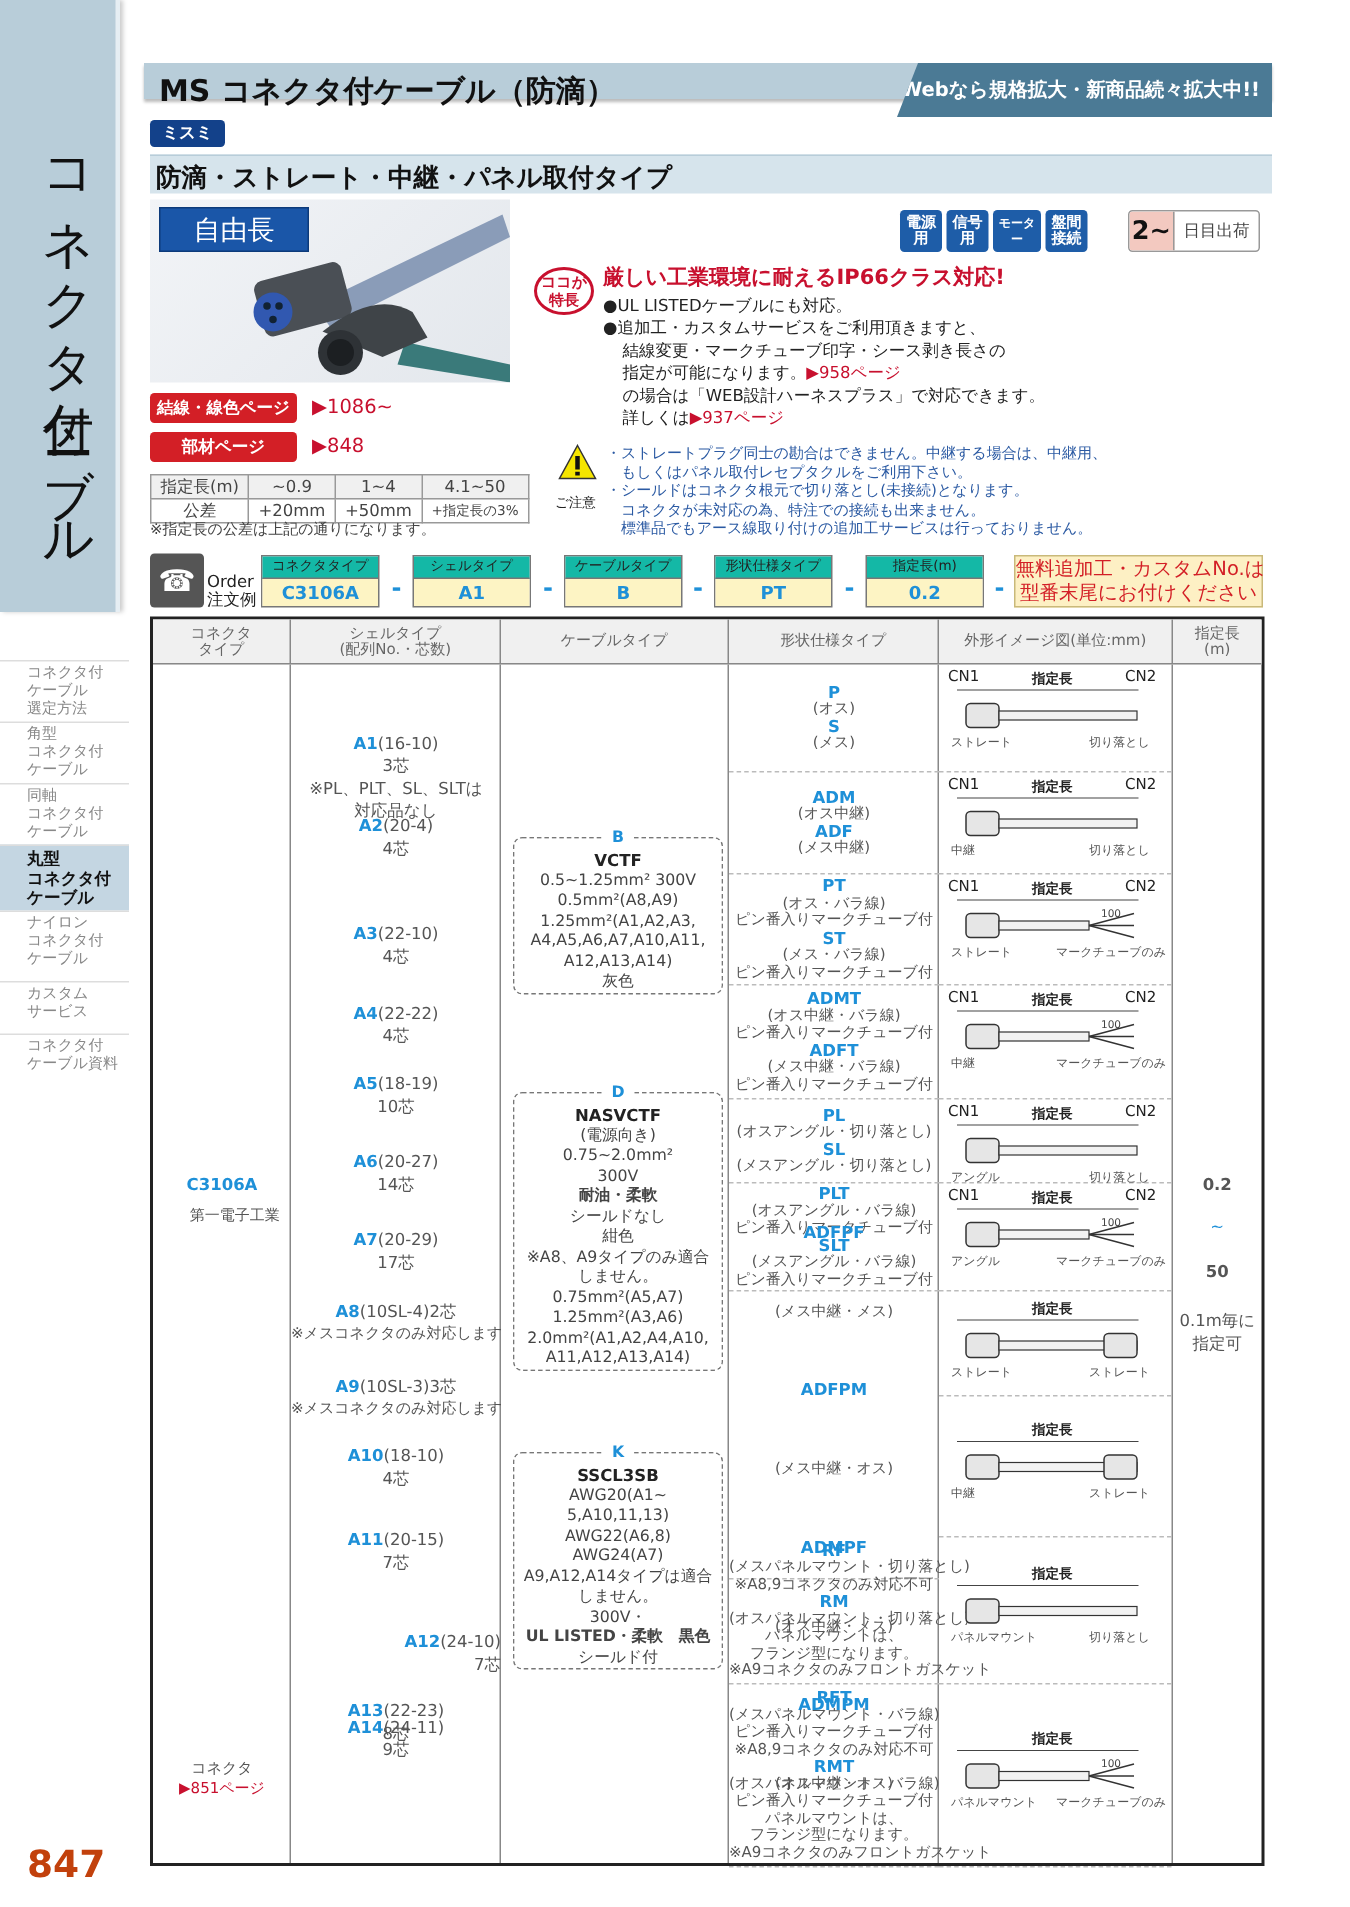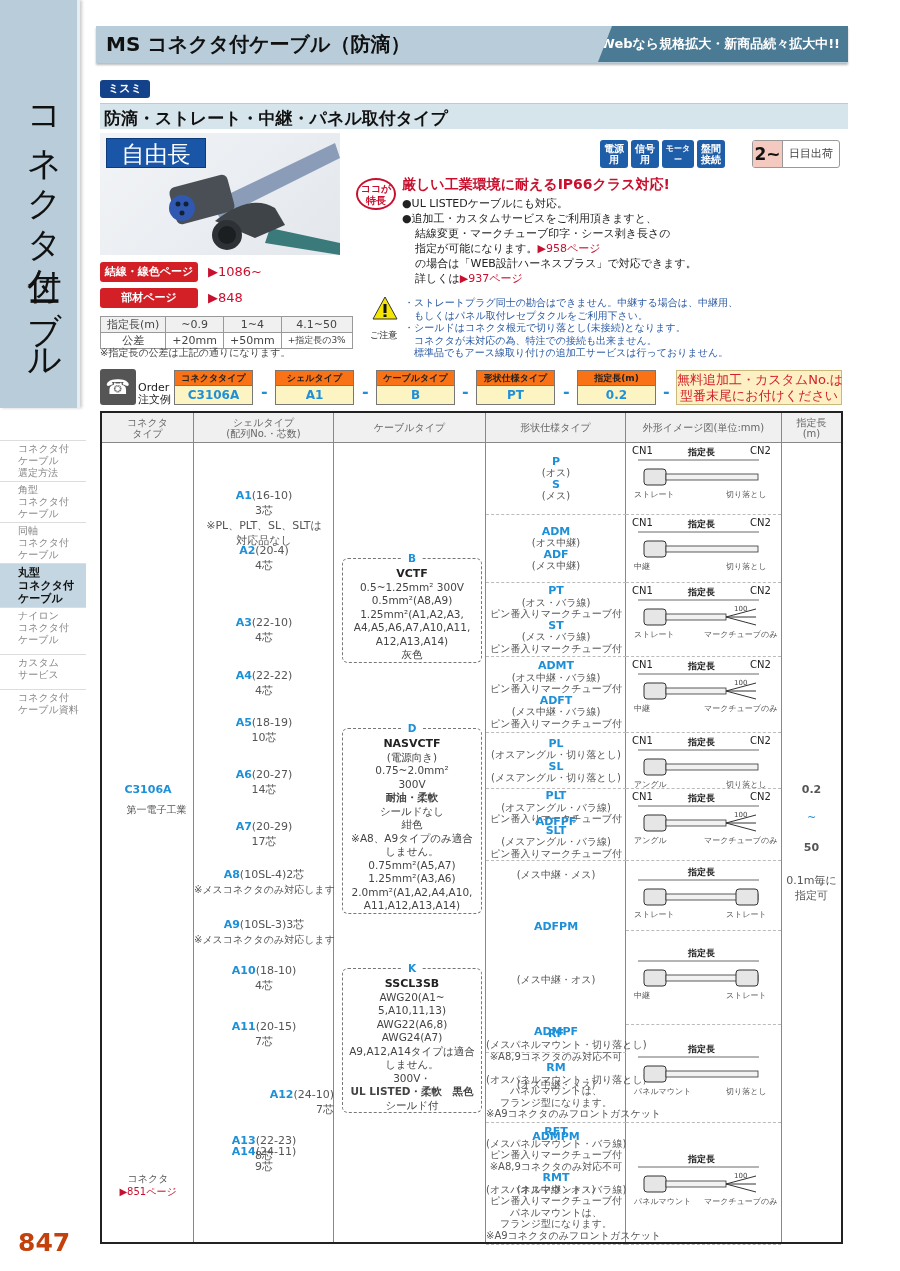--- a/index.html
+++ b/index.html
@@ -4,29 +4,29 @@
 <style>
 *{box-sizing:border-box;margin:0;padding:0}
 body{width:900px;height:1271px;background:#fff;font-family:"DejaVu Sans",sans-serif;color:#333;position:relative;overflow:hidden;font-size:10px}
 .abs{position:absolute}
 .vtab{left:0;top:0;width:80px;height:408px;background:#b8cdd9;border-right:3px solid #e6eef3;box-shadow:2px 0 3px #ccc}
 .vtab-text{position:absolute;left:22px;top:85px;writing-mode:vertical-rl;font-size:34px;color:#111;letter-spacing:1px;font-family:"DejaVu Sans",sans-serif}
 .side-nav{left:0;top:440px;width:86px}
 .side-item{font-size:10px;color:#888;line-height:12px;padding:2px 0 2px 18px;border-top:1px solid #ddd}
 .side-item.active{background:#c4d6e2;color:#111;font-weight:bold;font-size:11px;line-height:13px}
 .pagenum{left:18px;top:1228px;font-size:25px;font-weight:bold;color:#c2410c}
-.titlebar{left:96px;top:26px;width:752px;height:37px;background:#b8cdd9;box-shadow:0 2px 2px #bbb}
+.titlebar{left:96px;top:42px;width:752px;height:24px;background:#b8cdd9;box-shadow:0 2px 2px #bbb}
 .titlebar .t{position:absolute;left:10px;top:5px;font-size:20px;font-weight:bold;color:#111}
 .webbanner{position:absolute;right:0;top:0;height:36px;width:250px;background:#4b7a95;clip-path:polygon(14px 0,100% 0,100% 100%,0 100%)}
 .webbanner span{position:absolute;right:8px;top:9px;color:#ffffff;font-size:13px;font-weight:bold}
 .misumi{left:100px;top:80px;width:50px;height:18px;background:#13418a;border-radius:3px;color:#fff;font-size:11px;font-weight:bold;text-align:center;line-height:18px}
 .subbar{left:100px;top:103px;width:748px;height:26px;background:#d6e4ec;border-top:1px solid #b8cdd9}
 .subbar span{position:absolute;left:4px;top:3px;font-size:17px;font-weight:bold;color:#111}
 .photo{left:100px;top:133px;width:240px;height:122px;background:linear-gradient(135deg,#f2f4f7,#e3e7ec);overflow:hidden}
-.jiyu{position:absolute;left:6px;top:5px;width:100px;height:30px;background:#1a56a8;color:#fff;font-size:23px;text-align:center;line-height:30px;border:1px solid #0c3a7a}
+.jiyu{position:absolute;left:6px;top:5px;width:100px;height:30px;background:#1a56a8;color:#fff;font-size:18px;text-align:center;line-height:30px;border:1px solid #0c3a7a}
 .catbtns{left:600px;top:140px;display:flex;gap:3px}
 .catbtn{background:#1e5da8;color:#fff;font-size:10px;font-weight:bold;border-radius:3px;height:28px;padding:0 3px;display:flex;align-items:center;justify-content:center;text-align:center;line-height:11px}
 .ship{left:752px;top:140px;width:88px;height:28px;border:1px solid #999;border-radius:3px;display:flex;overflow:hidden}
 .ship .d{width:30px;background:#f3c9c0;font-size:17px;font-weight:bold;color:#111;text-align:center;line-height:26px;border-right:1px solid #999}
 .ship .l{flex:1;font-size:11px;color:#444;text-align:center;line-height:26px}
 .tokucho{left:356px;top:178px;width:40px;height:32px;border:2px solid #c8102e;border-radius:50%;color:#c8102e;font-size:10px;font-weight:bold;text-align:center;line-height:12px;padding-top:3px}
 .feat{left:402px;top:176px;width:330px}
 .feat .h{color:#c8102e;font-size:14px;font-weight:bold;margin-bottom:2px}
 .feat p{font-size:11px;color:#222;line-height:15px}
 .feat .ind{padding-left:13px}
@@ -36,21 +36,21 @@
 .tol{left:100px;top:316px;border-collapse:collapse;font-size:11px}
 .tol td{border:1px solid #999;padding:0 6px;height:14px;text-align:center;color:#444}
 .tol tr:first-child td{background:#f0f0f0}
 .tolnote{left:100px;top:346px;font-size:10px;color:#444}
 .caution-icon{left:372px;top:296px;width:26px;height:24px}
 .caution-lbl{left:370px;top:329px;font-size:9px;color:#222}
 .caution-text{left:404px;top:297px;font-size:10px;color:#2b5aa3;line-height:12.5px}
 .order-icon{left:100px;top:369px;width:36px;height:36px;background:#555;border-radius:3px;color:#fff;font-size:20px;text-align:center;line-height:36px}
 .order-lbl{left:138px;top:382px;font-size:11px;line-height:12px;color:#222}
 .ob{top:370px;width:79px;height:35px;border:1px solid #777}
-.ob .k{height:15px;background:#f97316;font-size:9px;font-weight:bold;text-align:center;line-height:15px;border-bottom:1px solid #777;color:#222}
+.ob .k{height:15px;background:#14b8a6;font-size:9px;font-weight:normal;text-align:center;line-height:15px;border-bottom:1px solid #777;color:#222}
 .ob .v{height:18px;background:#fdf4c4;color:#1e90d8;font-size:12px;font-weight:bold;text-align:center;line-height:18px}
 .dash{top:382px;color:#1e90d8;font-size:16px;font-weight:bold}
 .freebox{left:676px;top:370px;width:166px;height:35px;background:#fdf0c4;border:1px solid #c9b97a;color:#d31f26;font-size:13px;text-align:center;line-height:16px;padding-top:1px}
 .main{left:100px;top:411px;width:743px;height:833px;border:2px solid #222}
 .thead{position:absolute;left:0;top:0;width:100%;height:30px;background:#f0f0f0;border-bottom:1px solid #888;display:flex}
 .thead div{border-right:1px solid #888;font-size:10px;color:#666;text-align:center;display:flex;align-items:center;justify-content:center;line-height:11px}
 .col{position:absolute;top:30px;bottom:0;border-right:1px solid #888}
 .blue{color:#1e90d8;font-weight:bold}
 .ctr{text-align:center}
 .shell{position:absolute;left:0;width:140px;text-align:center;font-size:11px;color:#555;line-height:15px}

